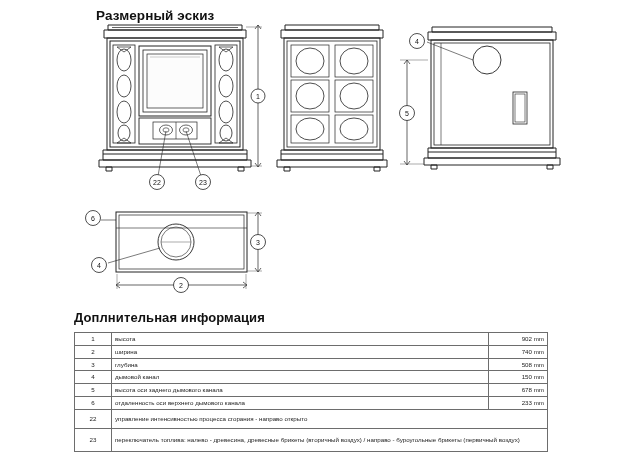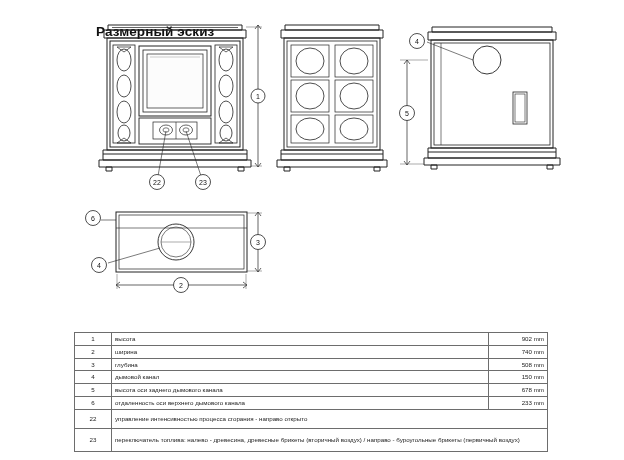--- a/index.html
+++ b/index.html
@@ -20,21 +20,21 @@
     width: 624px;
     height: 460px;
   }
   .title {
     position: absolute;
     font-weight: bold;
     font-size: 13.5px;
     color: #111;
     letter-spacing: 0.1px;
   }
-  #title-sketch { left: 74px; top: 24px; padding-left: 22px; }
+  #title-sketch { left: 74px; top: 8px; padding-left: 22px; }
   #title-info { left: 74px; top: 310px; font-size: 13px; }
 
   
   .drawings {
     position: absolute;
     left: 0; top: 0;
     width: 624px; height: 300px;
   }
   svg.dwg { position: absolute; left: 0; top: 0; }
 
@@ -72,20 +72,21 @@
   }
   tr.tall td { height: 14px; }
   tr.tall2 td { height: 18px; }
 </style>
 </head>
 <body>
 
 <div class="page">
 
   <div class="title" id="title-sketch">Размерный эскиз</div>
+  <div class="title" id="title-info">Доплнительная информация</div>
 
   <div class="drawings">
     <svg class="dwg" width="624" height="300" viewBox="0 0 624 300">
       <g fill="none" stroke="#222" stroke-width="1">
 
         <g>
 
           <path d="M103 150 L247 150 L247 160 L103 160 Z" stroke="#222" stroke-width="1"></path>
           <path d="M99 160 L251 160 L251 167 L99 167 Z" stroke="#222" stroke-width="1"></path>
           <line x1="103" y1="154" x2="247" y2="154"></line>

